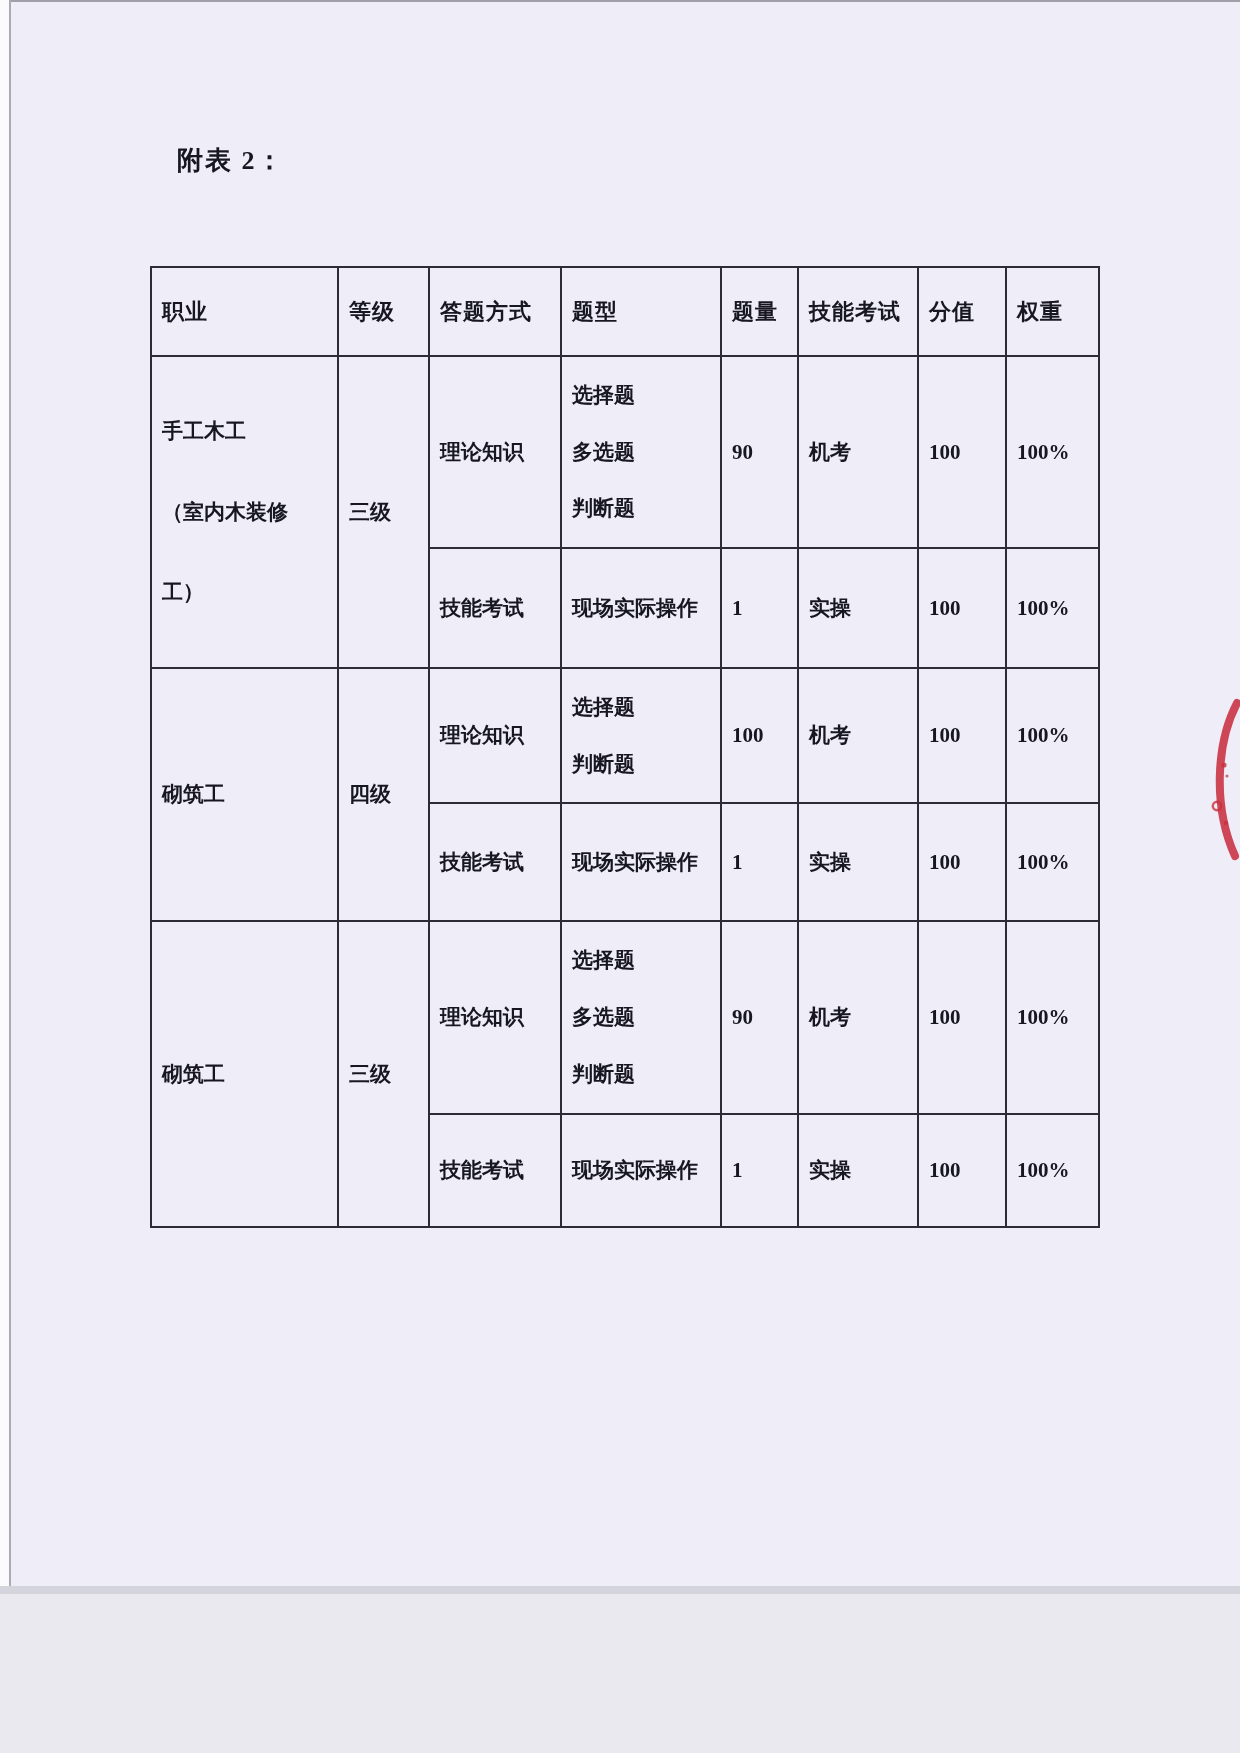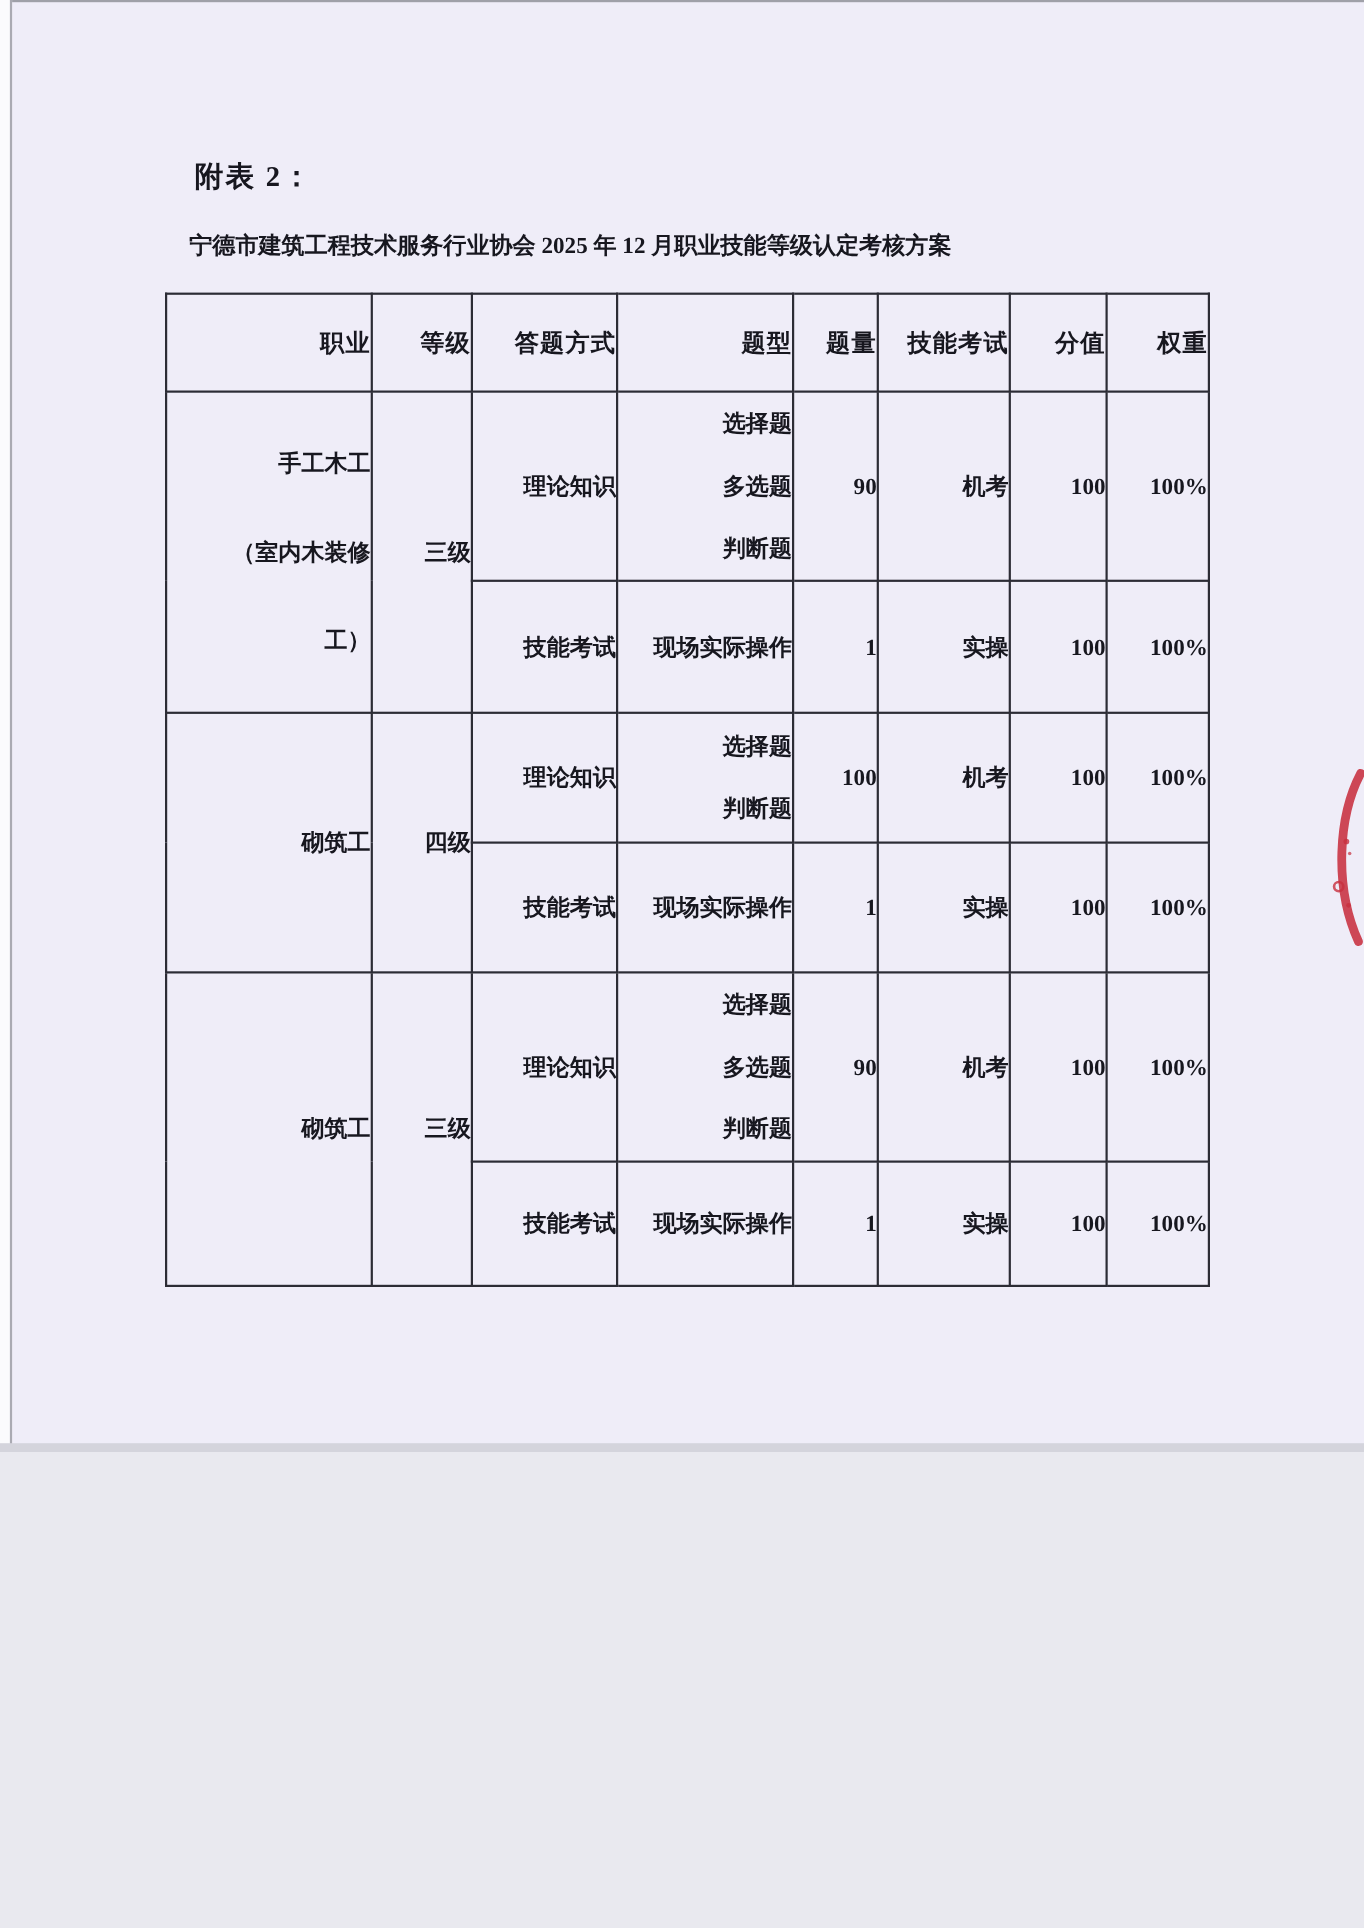--- a/index.html
+++ b/index.html
@@ -2,21 +2,21 @@
 <html><head>
 <meta charset="utf-8">
 <style>
   * { margin: 0; padding: 0; box-sizing: border-box; }
   html,body { background: #e9e9ef; }
   body { font-family: "Liberation Serif", serif; }
 
   .page {
     position: relative;
     width: 1240px;
-    height: 1320px;
+    height: 1594px;
     background: #efedf8;
     overflow: hidden;
   }
   .edge-top   { position: absolute; top: 0; left: 0; width: 100%; height: 2px; background: #9fa0a8; }
   .edge-left  { position: absolute; top: 0; left: 0; width: 11px; height: 100%; background: #fbfbfd; border-right: 2px solid #aaaab2; }
   .edge-bottom{ position: absolute; bottom: 0; left: 0; width: 100%; height: 8px; background: #d4d4dc; }
 
   .doc-title {
     position: absolute; left: 177px; top: 143px;
     font-size: 26px; font-weight: bold; color: #17171f; letter-spacing: 2px;
@@ -27,26 +27,26 @@
     font-size: 21px; font-weight: bold; color: #17171f;
     white-space: pre;
   }
 
   table.assessment {
     position: absolute; left: 150px; top: 266px;
     border-collapse: collapse; table-layout: fixed;
   }
   .assessment th, .assessment td {
     border: 2px solid #2c2c35;
-    text-align: right; vertical-align: middle;
+    text-align: left; vertical-align: middle;
     color: #17171f;
     font-size: 21px;
     white-space: pre-line;
     line-height: 2.7;
-    padding: 0;
+    padding: 10px;
     overflow: hidden;
   }
   .assessment th { font-weight: bold; font-size: 22px; letter-spacing: 1px; }
   .assessment td { font-weight: 700; }
   td.lh-tall { line-height: 3.85; }
 
   tr.h-header { height: 89px; }
   tr.h-b1a { height: 147px; }
   tr.h-b1b { height: 120px; }
   tr.h-b2a { height: 118px; }
@@ -62,21 +62,20 @@
 </style>
 </head>
 <body>
 
 <div class="page">
   <div class="edge-top"></div>
   <div class="edge-left"></div>
   <div class="edge-bottom"></div>
 
   <div class="doc-title">附表 2：</div>
-  <div class="doc-caption">宁德市建筑工程技术服务行业协会 2025 年 12 月职业技能等级认定考核方案</div>
 
   <table class="assessment">
     <colgroup>
       <col style="width:187px">
         <col style="width:91px">
         <col style="width:132px">
         <col style="width:160px">
       <col style="width:77px">
         <col style="width:120px">
         <col style="width:88px">

